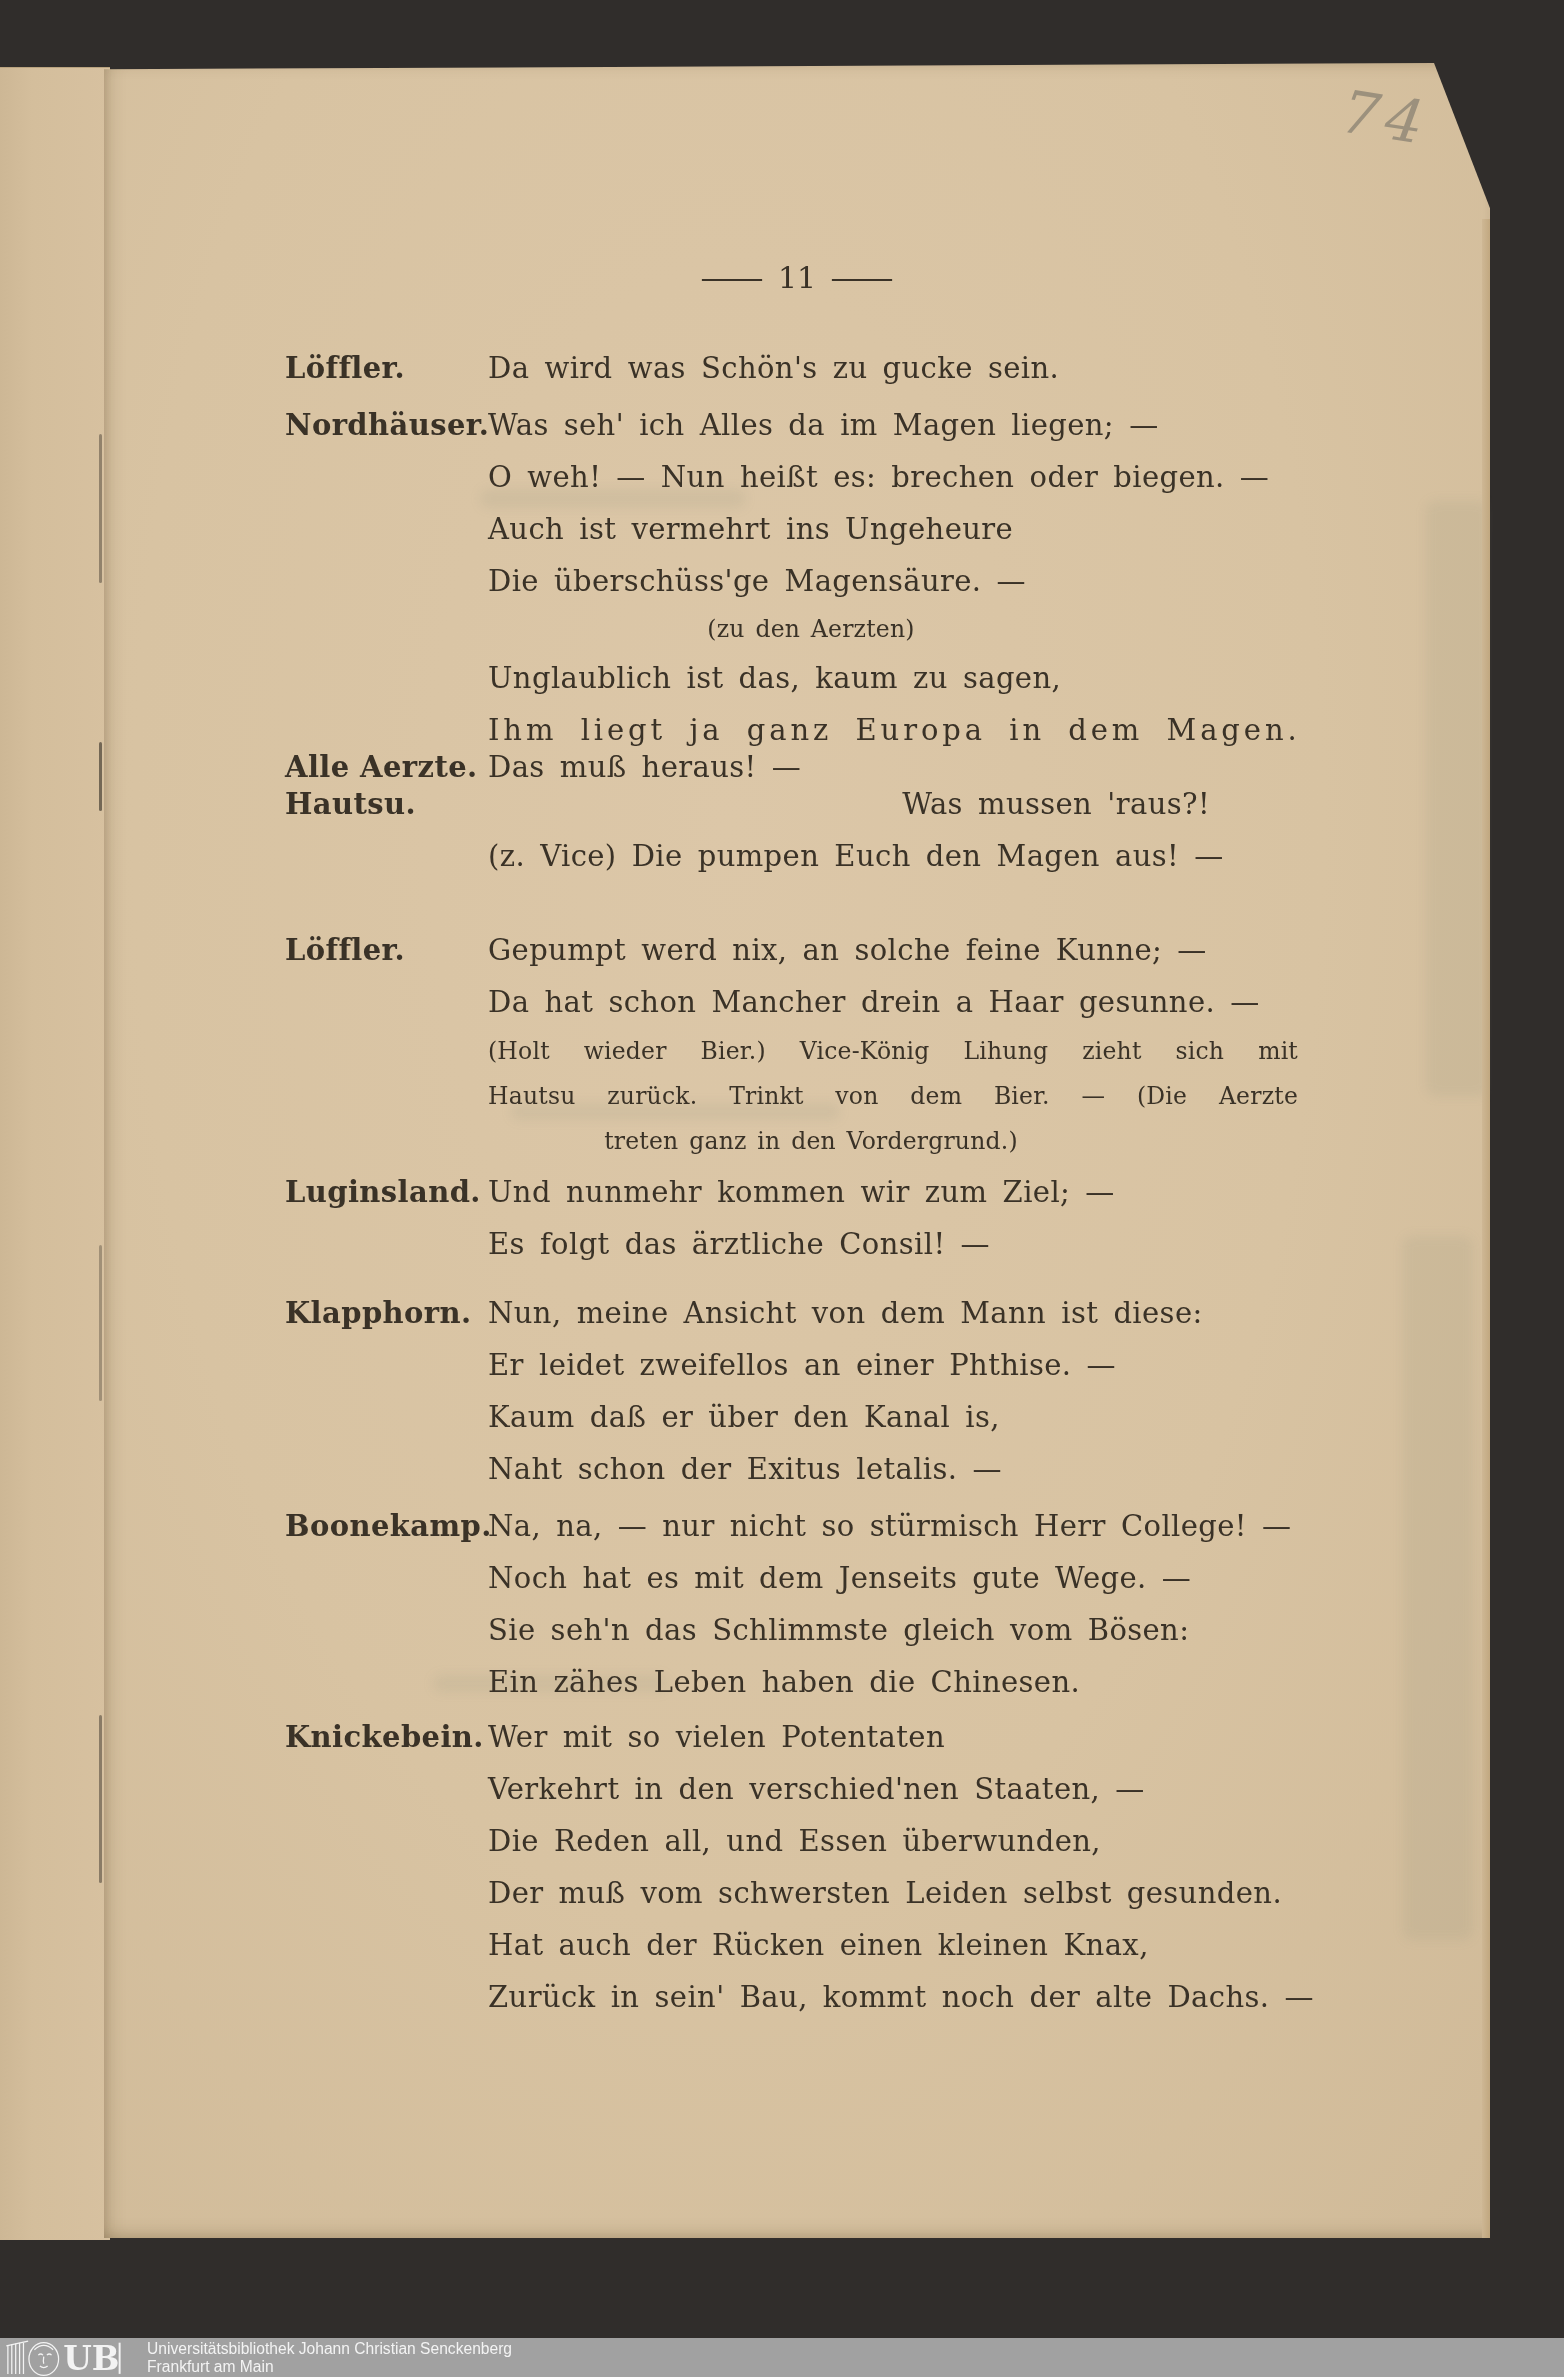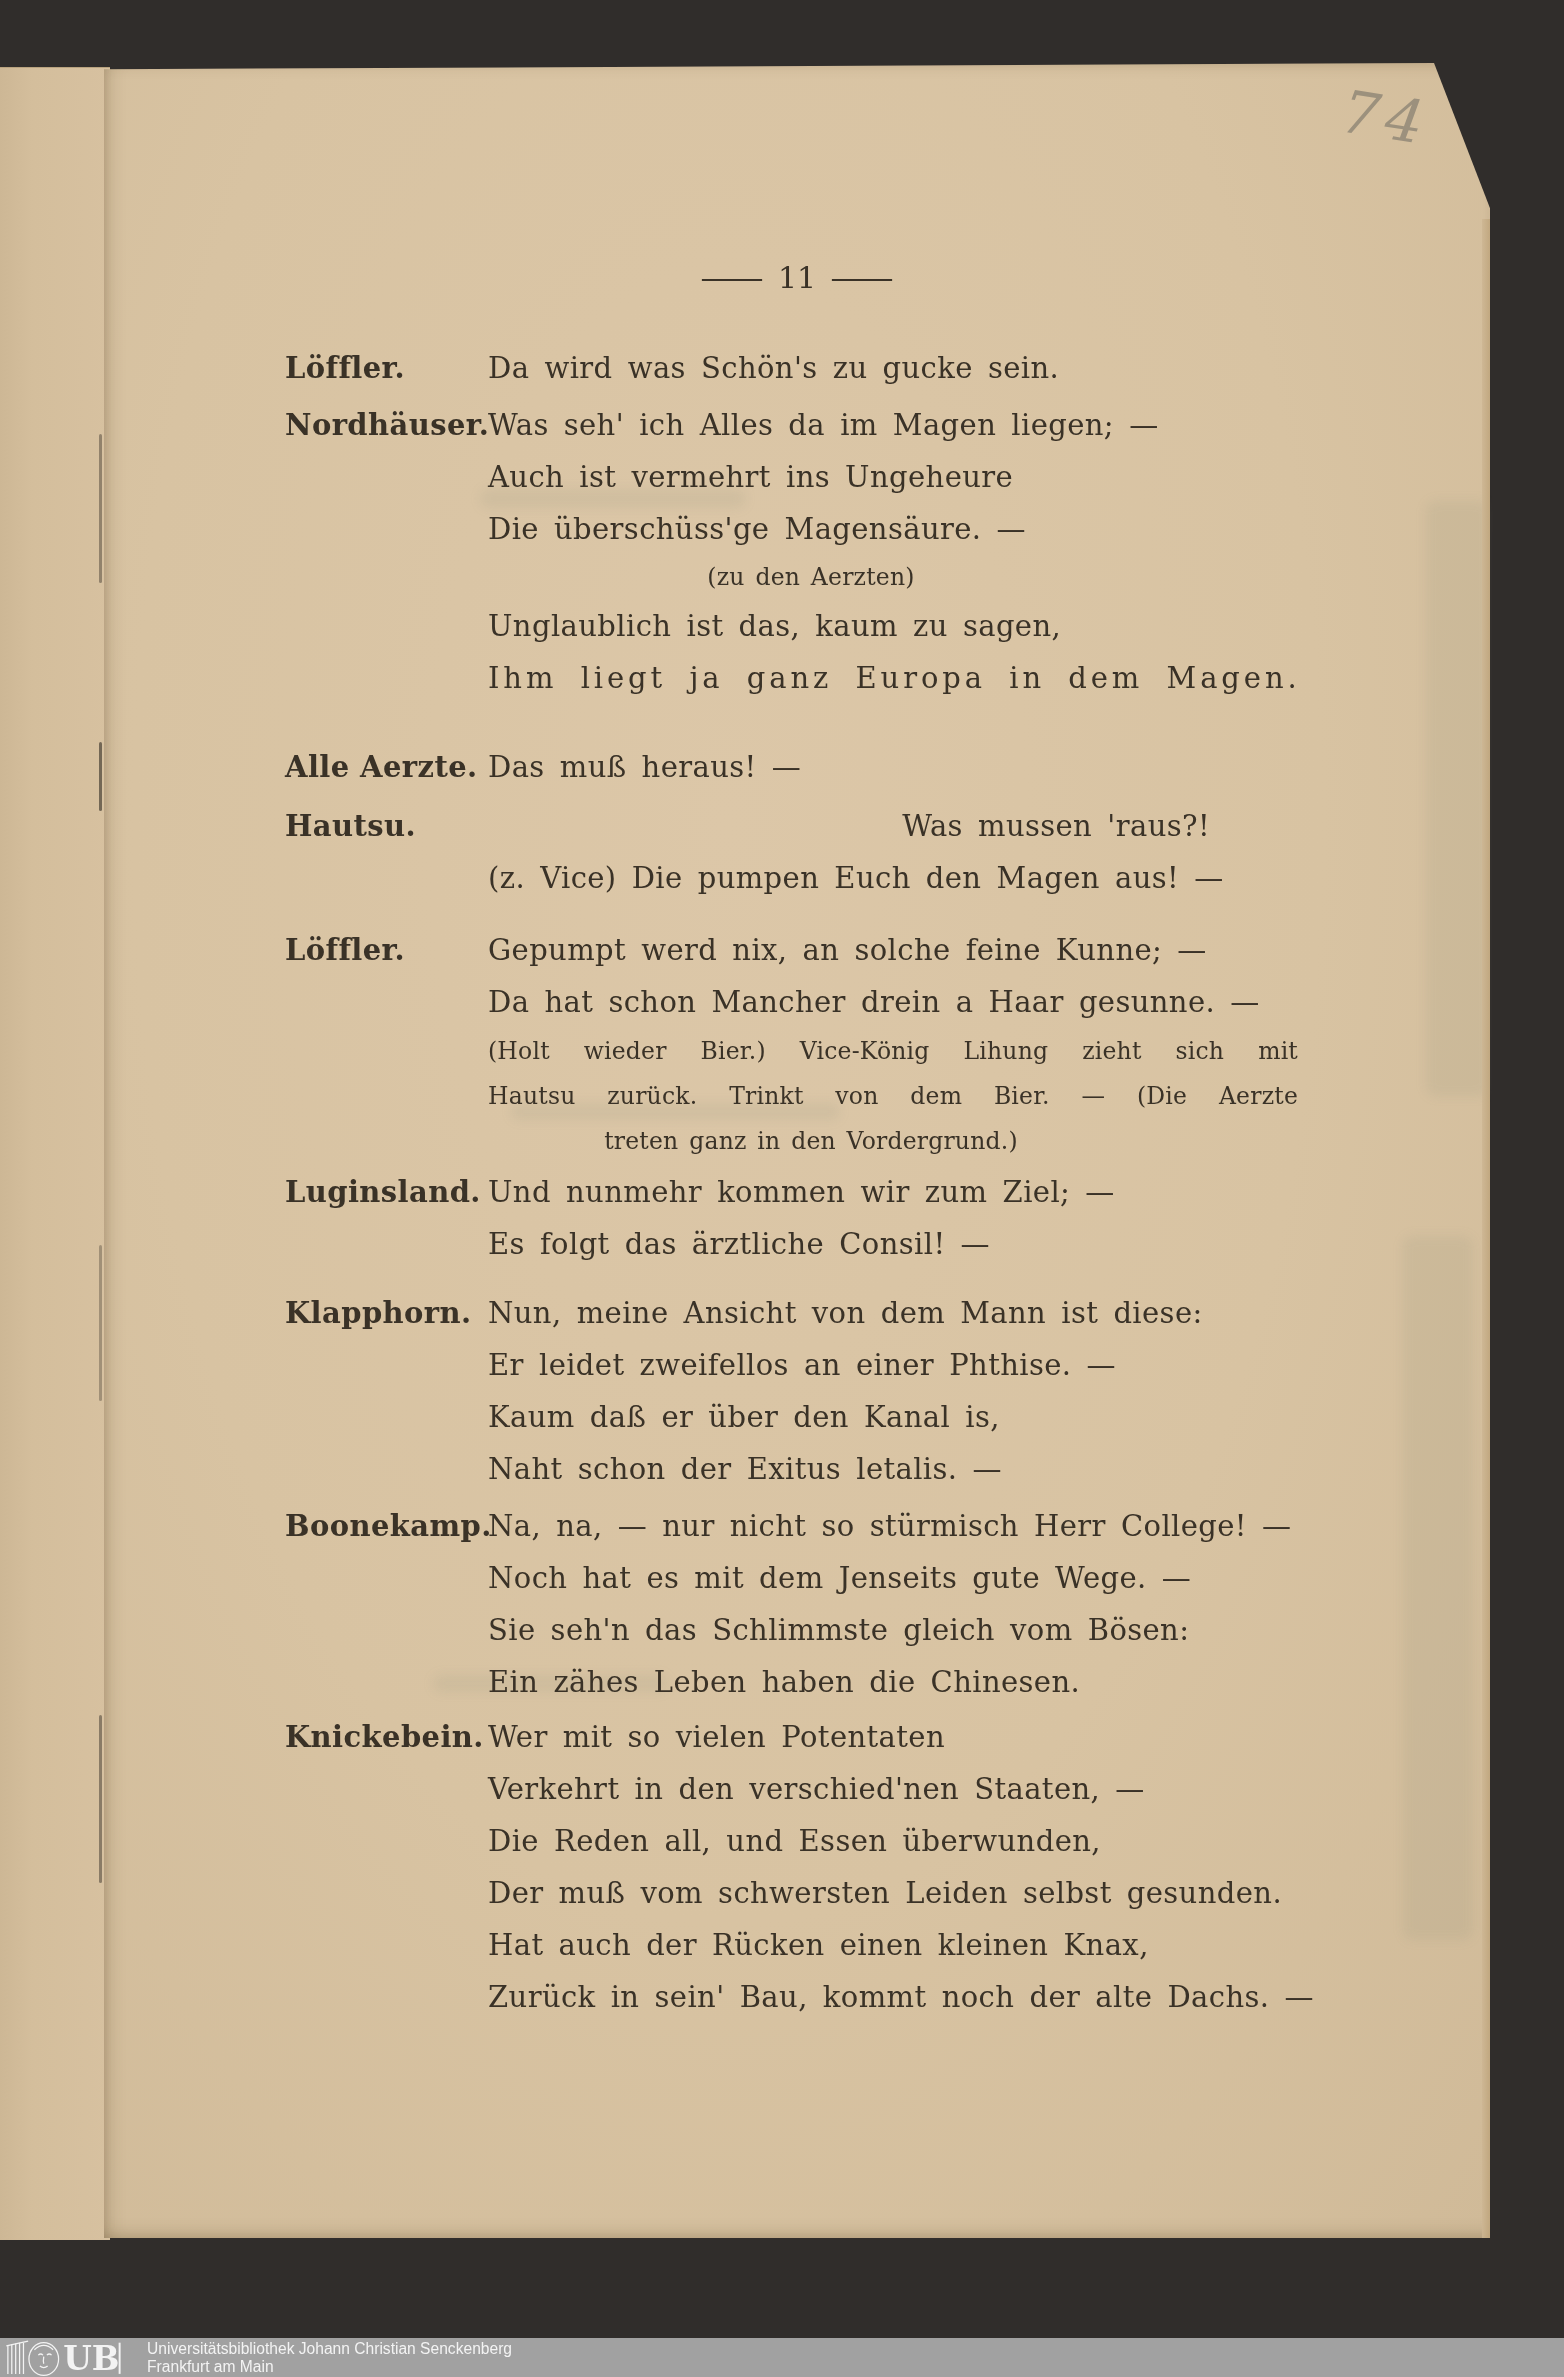--- a/index.html
+++ b/index.html
@@ -109,34 +109,35 @@
       <div class="entry" style="top: 279px;">
         <span class="speaker">Löffler.</span>
         <div class="lines">
           <div class="ln">Da wird was Schön's zu gucke sein.</div>
         </div>
       </div>
       <div class="entry" style="top: 336px;">
         <span class="speaker">Nordhäuser.</span>
         <div class="lines">
           <div class="ln">Was seh' ich Alles da im Magen liegen; —</div>
+          <div class="ln">O weh! — Nun heißt es: brechen oder biegen. —</div>
           <div class="ln">Auch ist vermehrt ins Ungeheure</div>
           <div class="ln">Die überschüss'ge Magensäure. —</div>
           <div class="ln stage center">(zu den Aerzten)</div>
           <div class="ln">Unglaublich ist das, kaum zu sagen,</div>
           <div class="ln spaced">Ihm liegt ja ganz Europa in dem Magen.</div>
         </div>
       </div>
       <div class="entry" style="top: 678px;">
         <span class="speaker">Alle Aerzte.</span>
         <div class="lines">
           <div class="ln">Das muß heraus! —</div>
         </div>
       </div>
-      <div class="entry" style="top: 737px;">
+      <div class="entry" style="top: 715px;">
         <span class="speaker">Hautsu.</span>
         <div class="lines">
           <div class="ln right">Was mussen 'raus?!</div>
           <div class="ln">(z. Vice)  Die pumpen Euch den Magen aus! —</div>
         </div>
       </div>
       <div class="entry" style="top: 861px;">
         <span class="speaker">Löffler.</span>
         <div class="lines">
           <div class="ln">Gepumpt werd nix, an solche feine Kunne; —</div>

